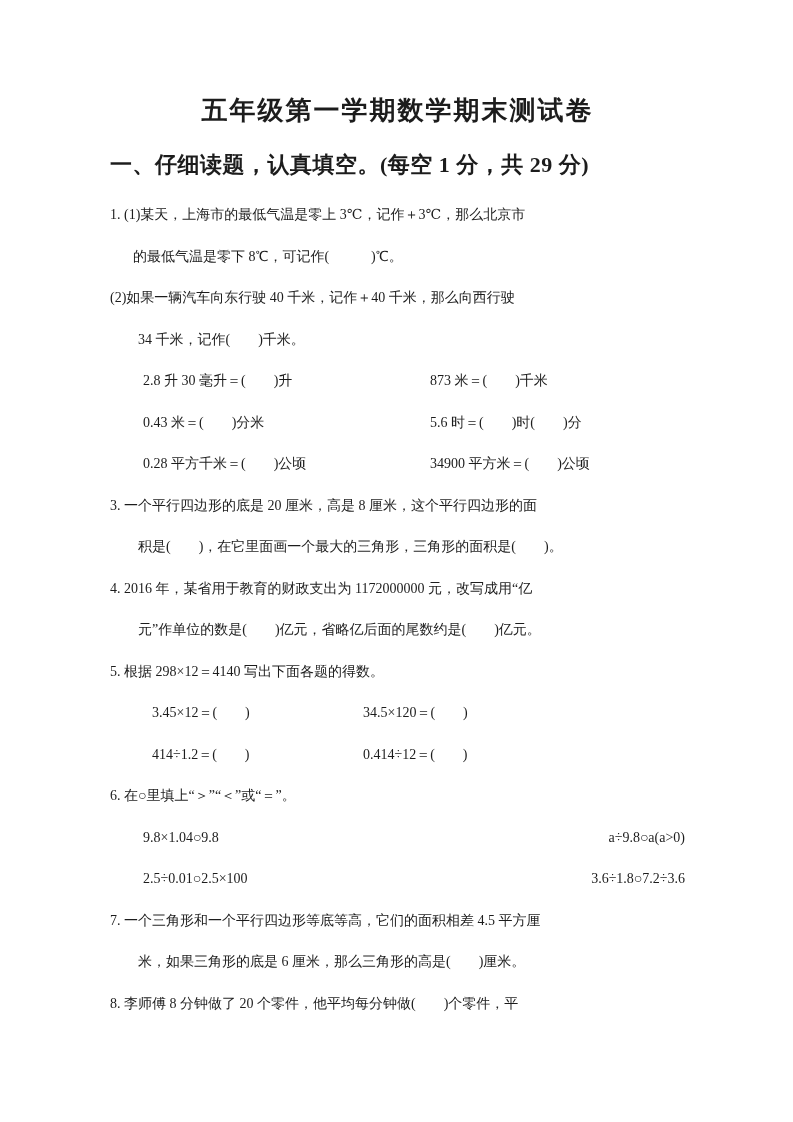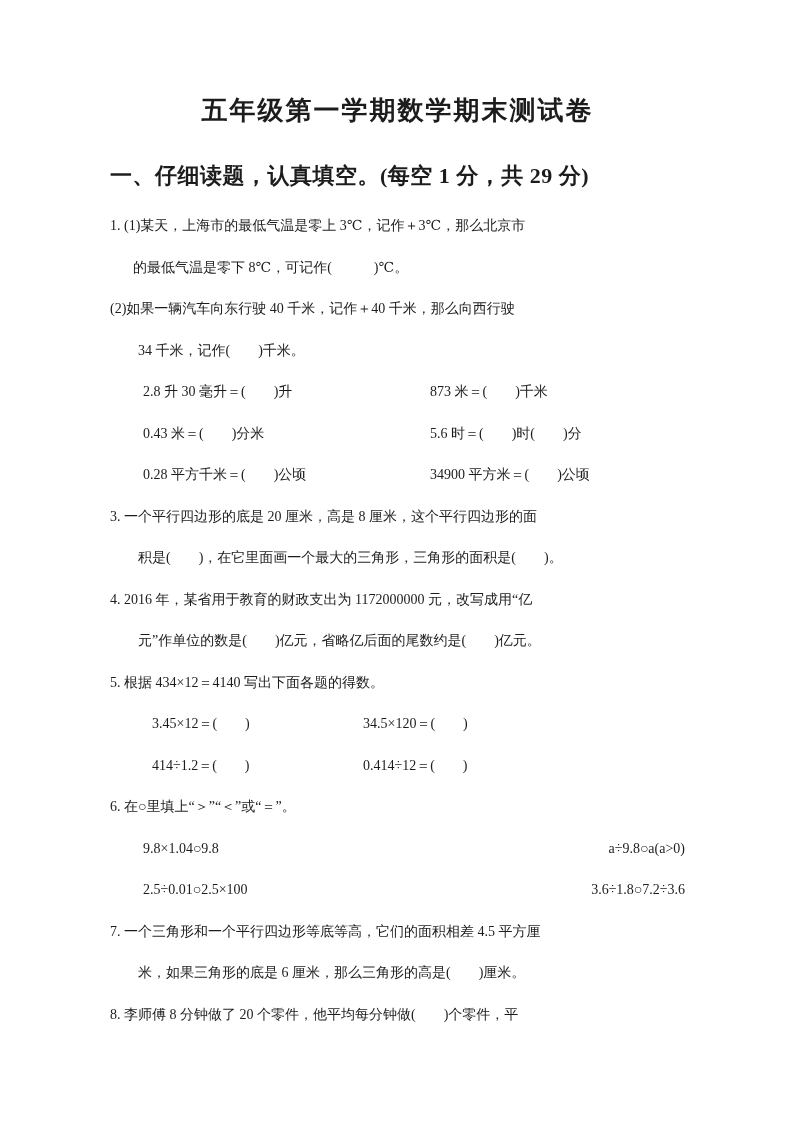--- a/index.html
+++ b/index.html
@@ -22,37 +22,37 @@
     margin: 0;
     font-size: 26px;
     font-weight: bold;
     text-align: center;
     line-height: 46px;
     height: 46px;
     letter-spacing: 2px;
     white-space: pre;
   }
   .sec-heading {
-    margin-top: 21px;
+    margin-top: 10px;
     font-size: 22px;
     font-weight: bold;
     line-height: 42px;
     height: 42px;
     white-space: pre;
     letter-spacing: 0.5px;
   }
   .body-lines { margin-top: 8px; }
   .line {
     font-size: 14px;
     line-height: 41.5px;
     height: 41.5px;
     white-space: pre;
   }
   .row { display: flex; }
-  .ind23 { padding-left: 23px; }
+  .ind23 { padding-left: 23px; font-family: Liberation Serif, serif; }
   .ind28 { padding-left: 28px; }
   .conv  { padding-left: 33px; }
   .conv  .c1 { width: 287px; }
   .q5row { padding-left: 42px; }
   .q5row .c1 { width: 211px; }
   .q6row { padding-left: 33px; justify-content: space-between; }
   .q6row .c1 { width: 190px; }
 </style>
 </head>
 <body>
@@ -83,21 +83,21 @@
         <span class="c1">0.28 平方千米＝(　　)公顷</span>
         <span>34900 平方米＝(　　)公顷</span>
       </div>
 
       <div class="line">3. 一个平行四边形的底是 20 厘米，高是 8 厘米，这个平行四边形的面</div>
       <div class="line ind28">积是(　　)，在它里面画一个最大的三角形，三角形的面积是(　　)。</div>
 
       <div class="line">4. 2016 年，某省用于教育的财政支出为 1172000000 元，改写成用“亿</div>
       <div class="line ind28">元”作单位的数是(　　)亿元，省略亿后面的尾数约是(　　)亿元。</div>
 
-      <div class="line">5. 根据 434×12＝4140 写出下面各题的得数。</div>
+      <div class="line">5. 根据 298×12＝4140 写出下面各题的得数。</div>
       <div class="line row q5row">
         <span class="c1">3.45×12＝(　　)</span>
         <span>34.5×120＝(　　)</span>
       </div>
       <div class="line row q5row">
         <span class="c1">414÷1.2＝(　　)</span>
         <span>0.414÷12＝(　　)</span>
       </div>
 
       <div class="line">6. 在○里填上“＞”“＜”或“＝”。</div>

